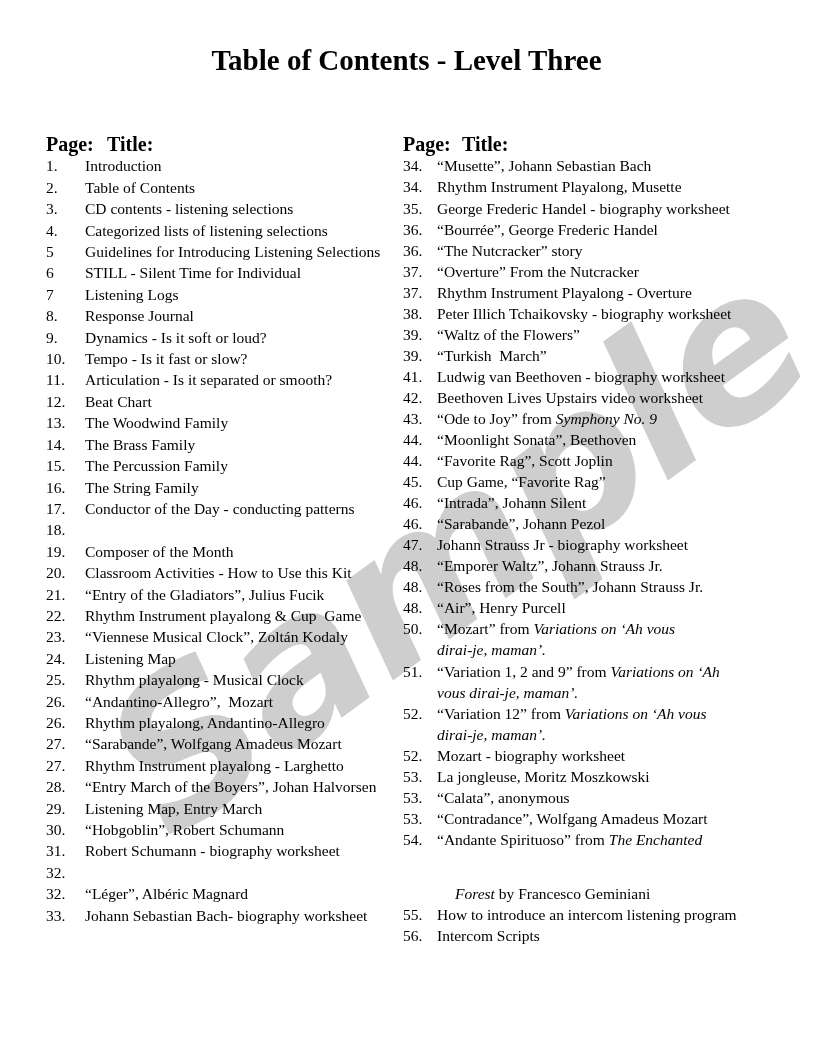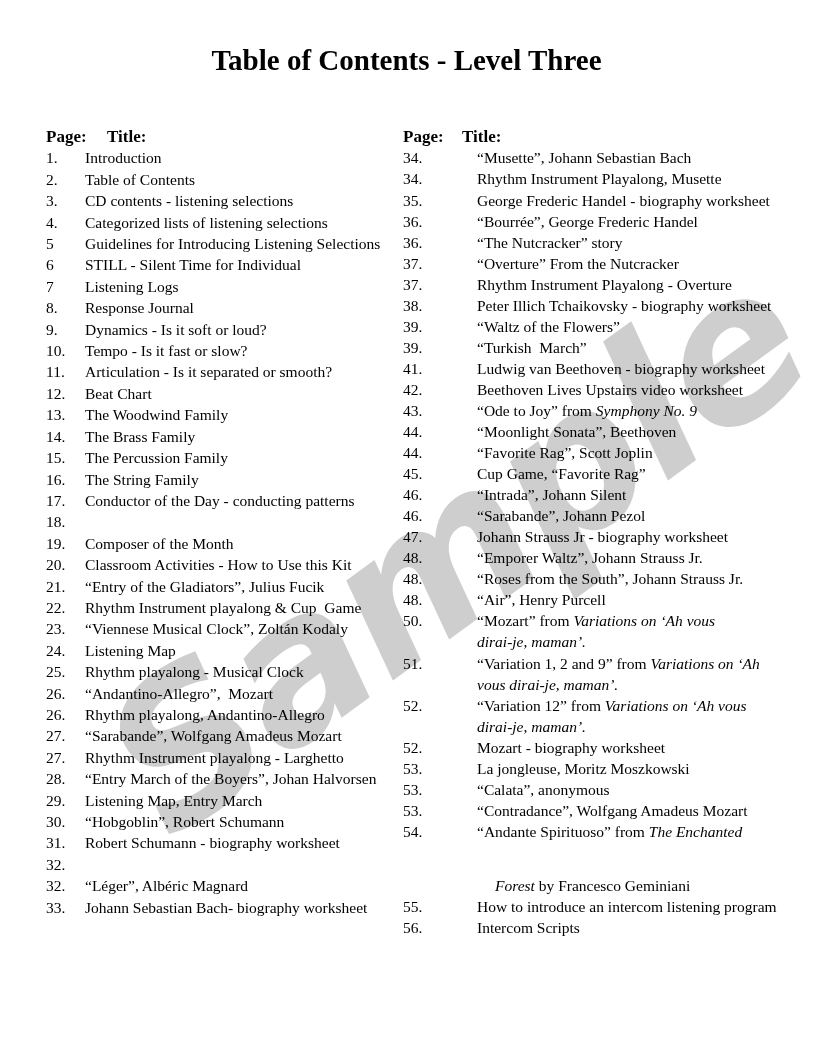--- a/index.html
+++ b/index.html
@@ -43,31 +43,32 @@
   .col {
     position: absolute;
     top: 126px;
     z-index: 1;
   }
   .col-left  { left: 46px;  width: 356px; }
   .col-right { left: 403px; width: 382px; }
   .col-header {
     display: flex;
     font-weight: bold;
-    font-size: 17px;
+    font-size: 20px;
     line-height: 21.4px;
+    margin-top: 8px;
   }
   .col-left  .hdr-page { width: 61px; }
   .col-right .hdr-page { width: 59px; }
   .entry {
     display: flex;
     font-size: 15.5px;
   }
   .col-left  .entry { line-height: 21.4px; }
-  .col-right .entry { line-height: 21.05px; gap: 40px; }
+  .col-right .entry { line-height: 21.05px; }
   .num { flex: 0 0 39px; }
   .col-right .num { flex-basis: 34px; }
   .entry-title { flex: 1 1 auto; }
   .line { white-space: pre; }
   .indent2 { padding-left: 18px; margin-top: 33px; }
   em { }
 </style>
 </head>
 <body style="background: rgb(255, 255, 255); color: rgb(0, 0, 0);">
 

